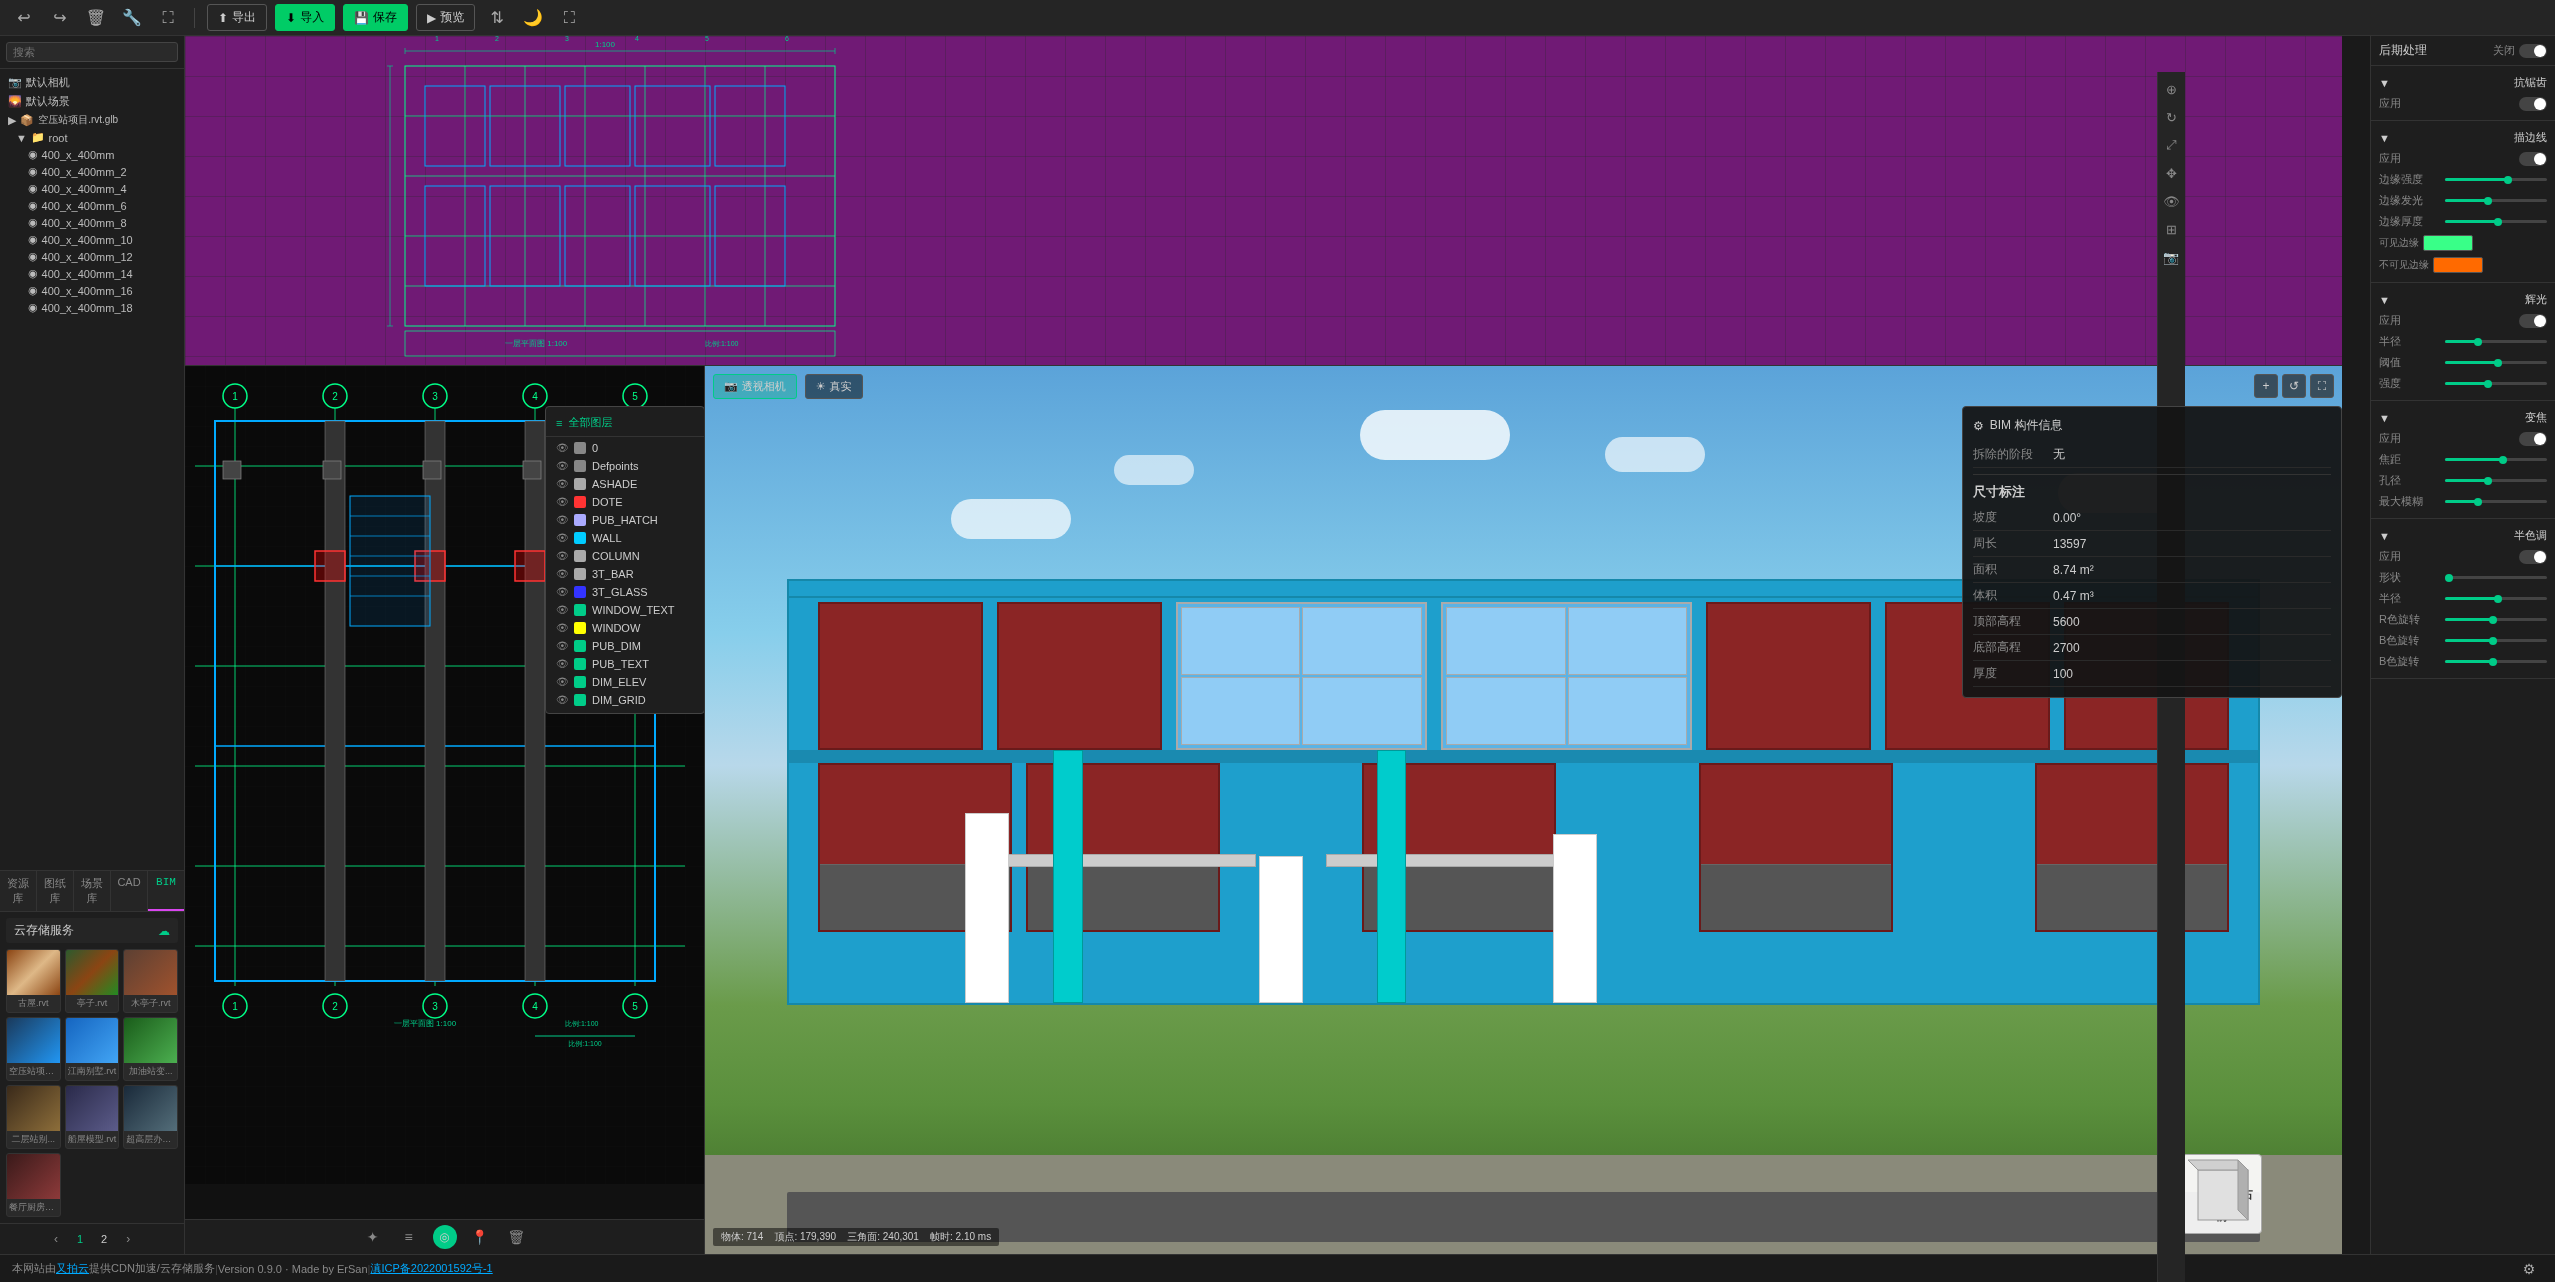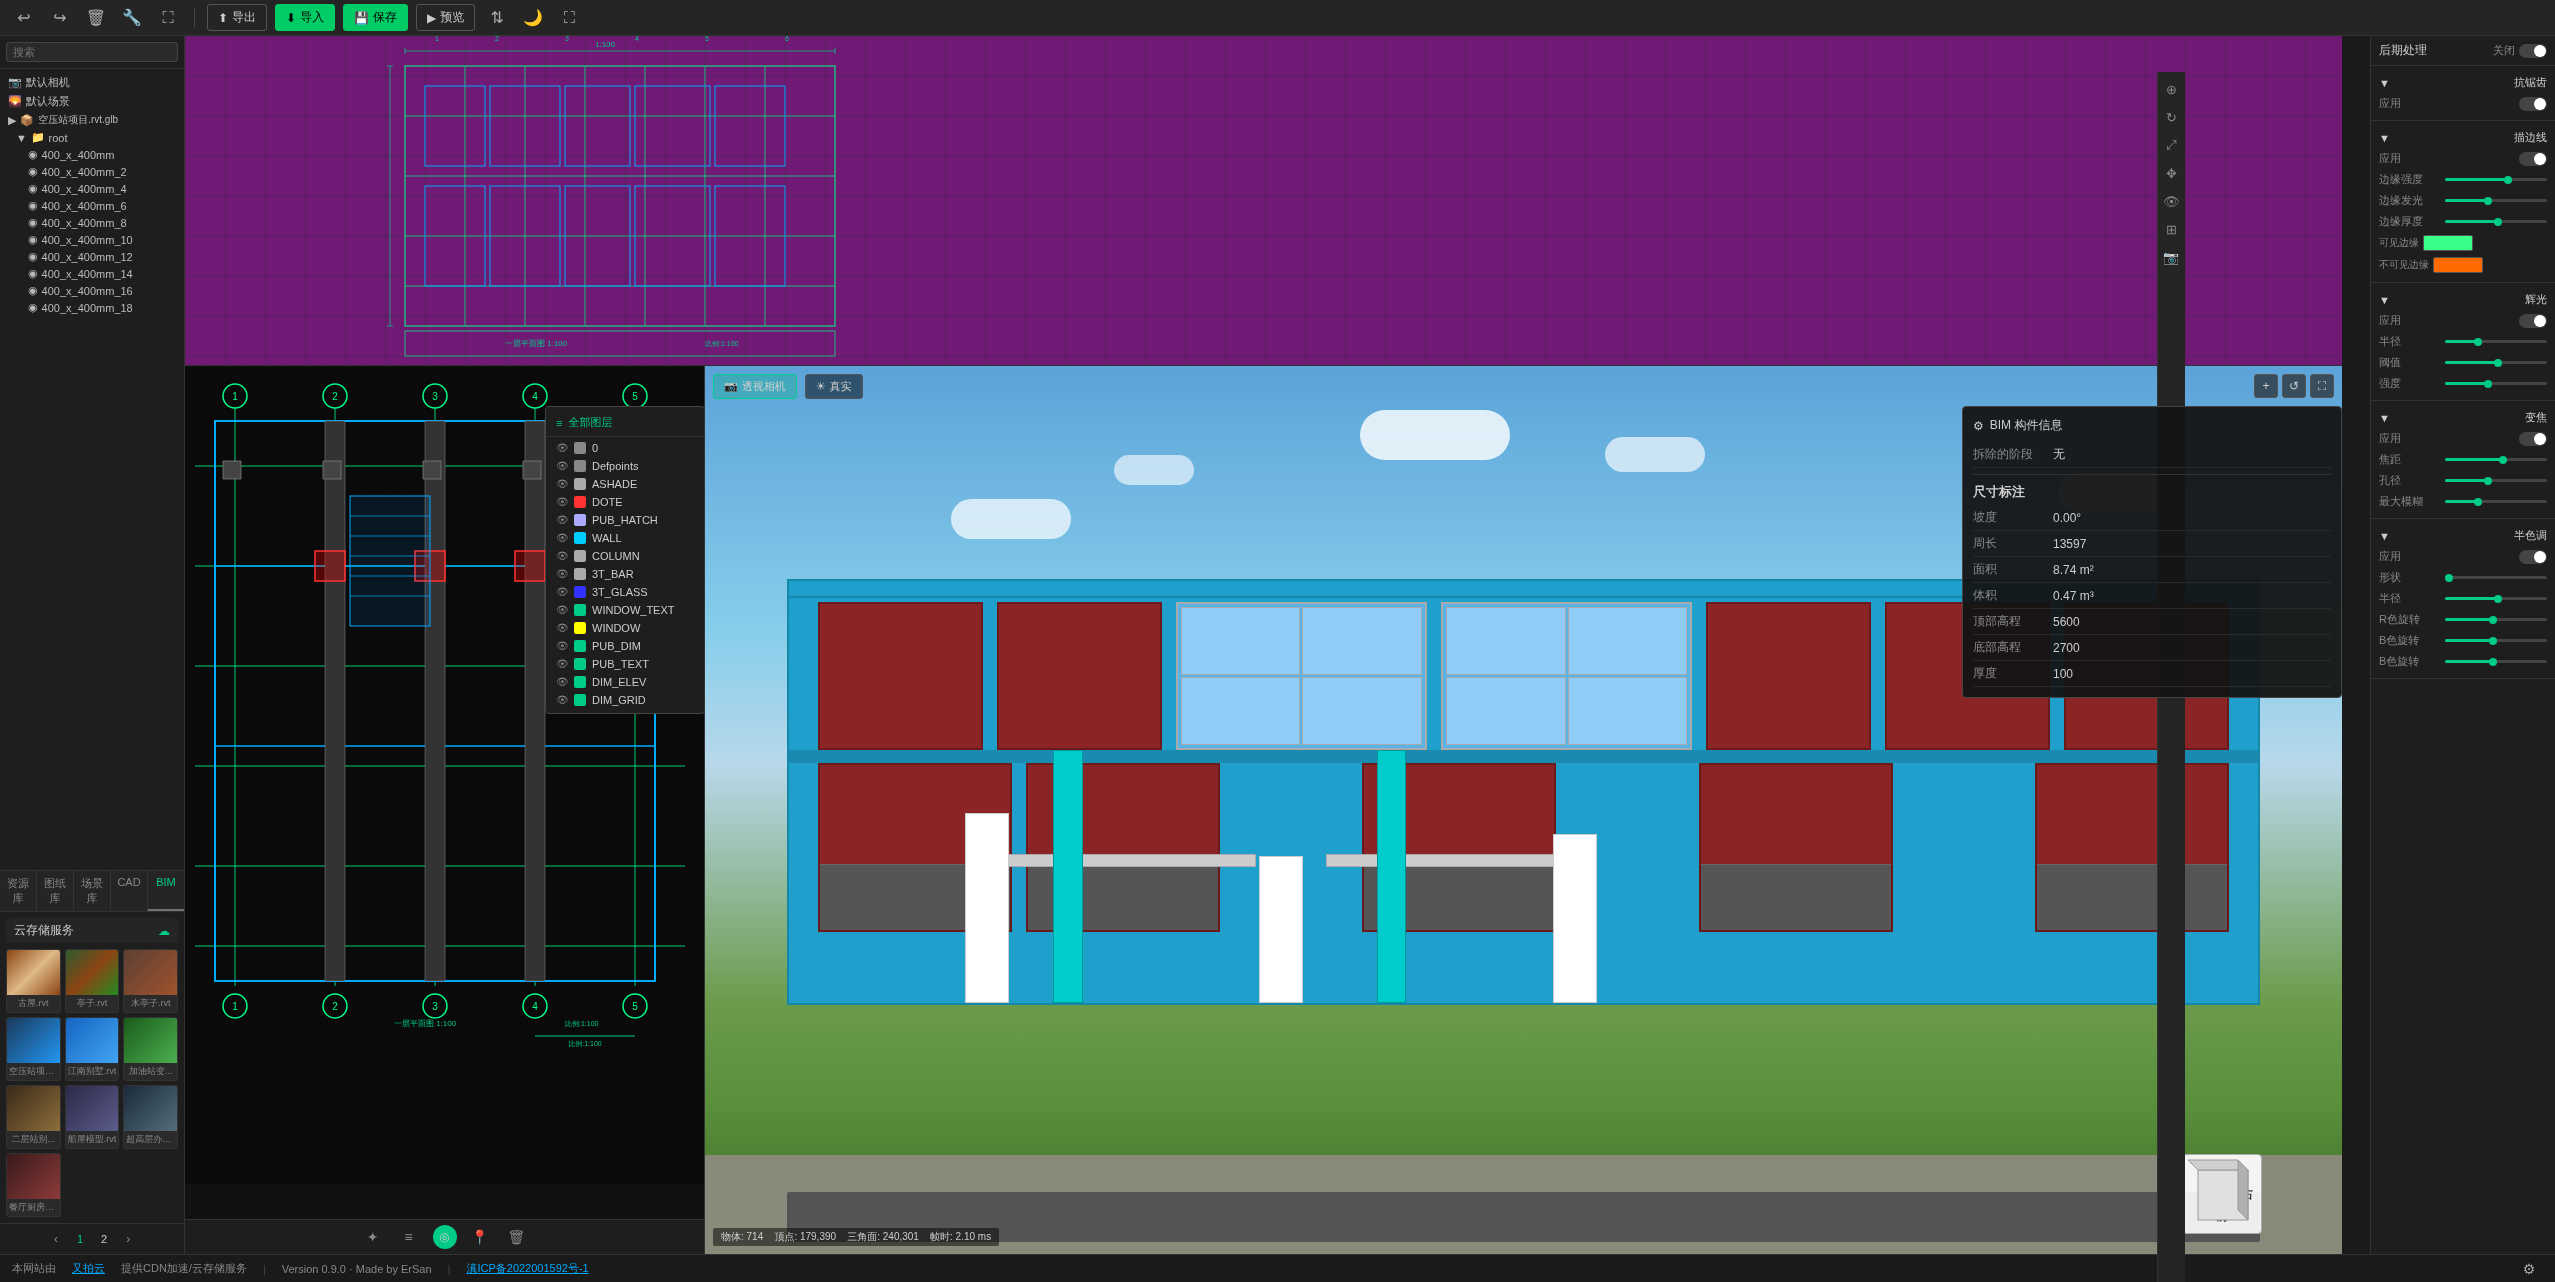--- a/index.html
+++ b/index.html
@@ -52,21 +52,21 @@
 
     
     #left-tabs {
       display: flex; border-top: 1px solid #333; background: #252525; justify-content: space-between;
     }
     .left-tab {
       flex: 1; text-align: center; padding: 5px 2px; cursor: pointer;
       font-size: 11px; color: #888; border-right: 1px solid #333;
     }
     .left-tab:last-child { border-right: none; }
-    .left-tab.active { color: #00cc88; border-bottom: 2px solid #737373; }
+    .left-tab.active { color: #00cc88; border-bottom: 2px solid #d946ef; font-family: Liberation Mono, monospace; }
 
     
     #history-panel {
       padding: 6px; border-top: 1px solid #333;
     }
     .history-header {
       display: flex; align-items: center; justify-content: space-between;
       padding: 4px 8px; background: #252525; border-radius: 3px; margin-bottom: 6px;
     }
     .history-grid {
@@ -158,21 +158,21 @@
     }
     .cube-3d {
       width: 80px; height: 80px; background: rgba(255,255,255,0.9);
       border: 1px solid #aaa; border-radius: 4px; display: flex; align-items: center; justify-content: center;
       font-size: 14px; color: #333; font-weight: bold; position: relative;
     }
 
     
     #status-bar {
       height: 28px; background: #1a1a1a; border-top: 1px solid #333;
-      display: flex; align-items: center; padding: 0 12px; gap: 16px; font-size: 11px; color: #888;
+      display: flex; align-items: center; padding: 0 12px; font-size: 11px; color: #888;
     }
     .status-link { color: #00aaff; cursor: pointer; text-decoration: underline; }
 
     
     #right-panel {
       width: 185px; background: #1e1e1e; border-left: 1px solid #333;
       display: flex; flex-direction: column; overflow-y: auto;
     }
     .right-section {
       border-bottom: 1px solid #333; padding: 6px 8px;

